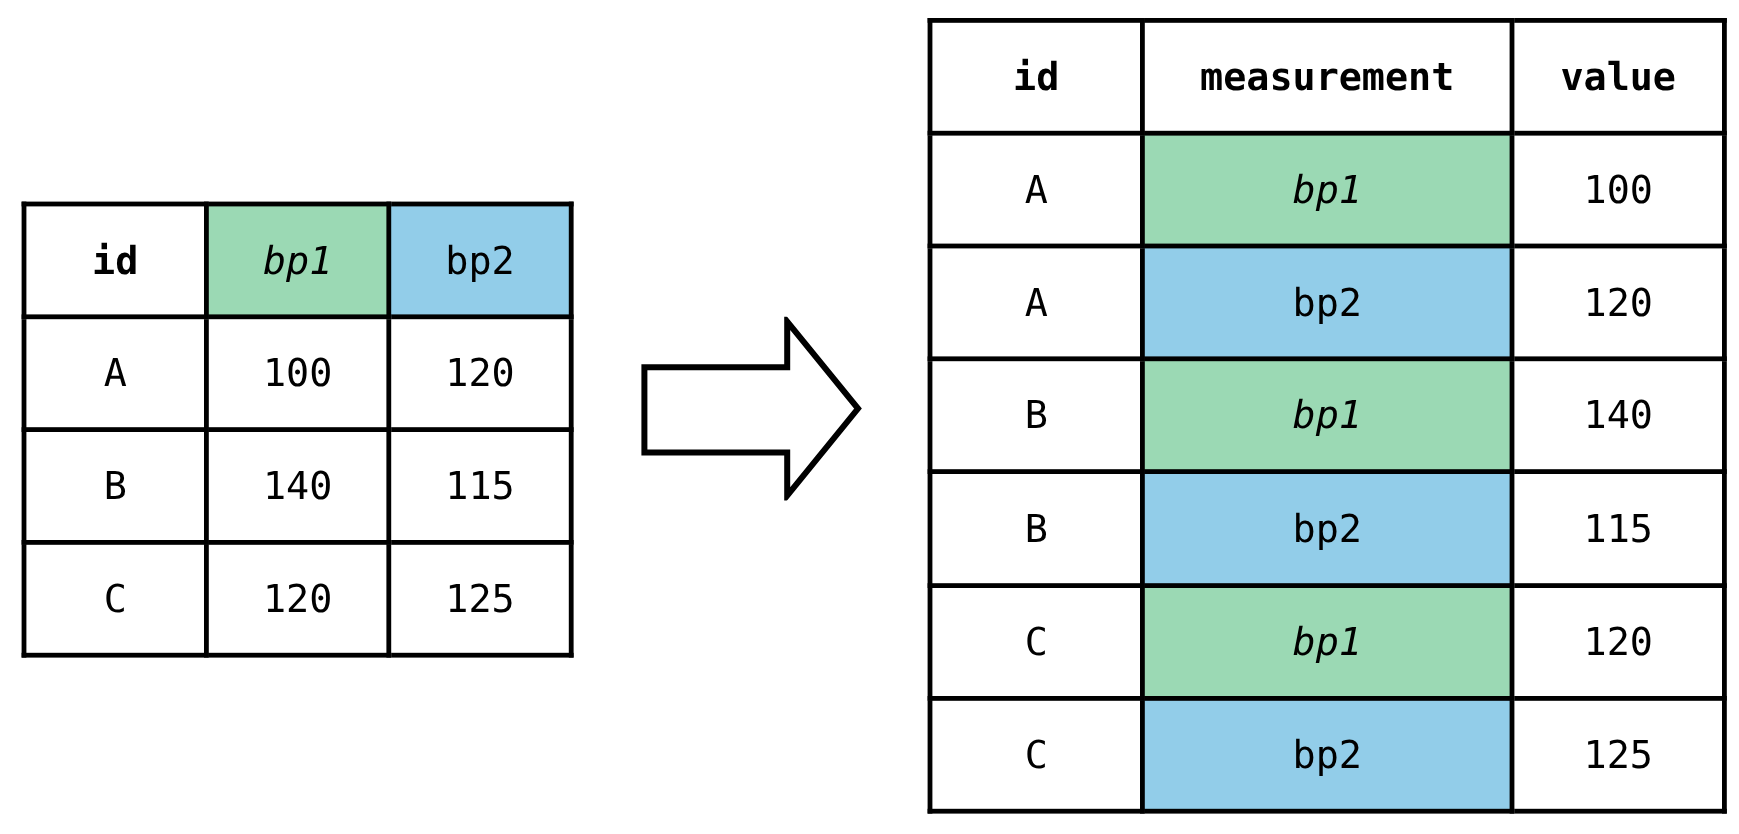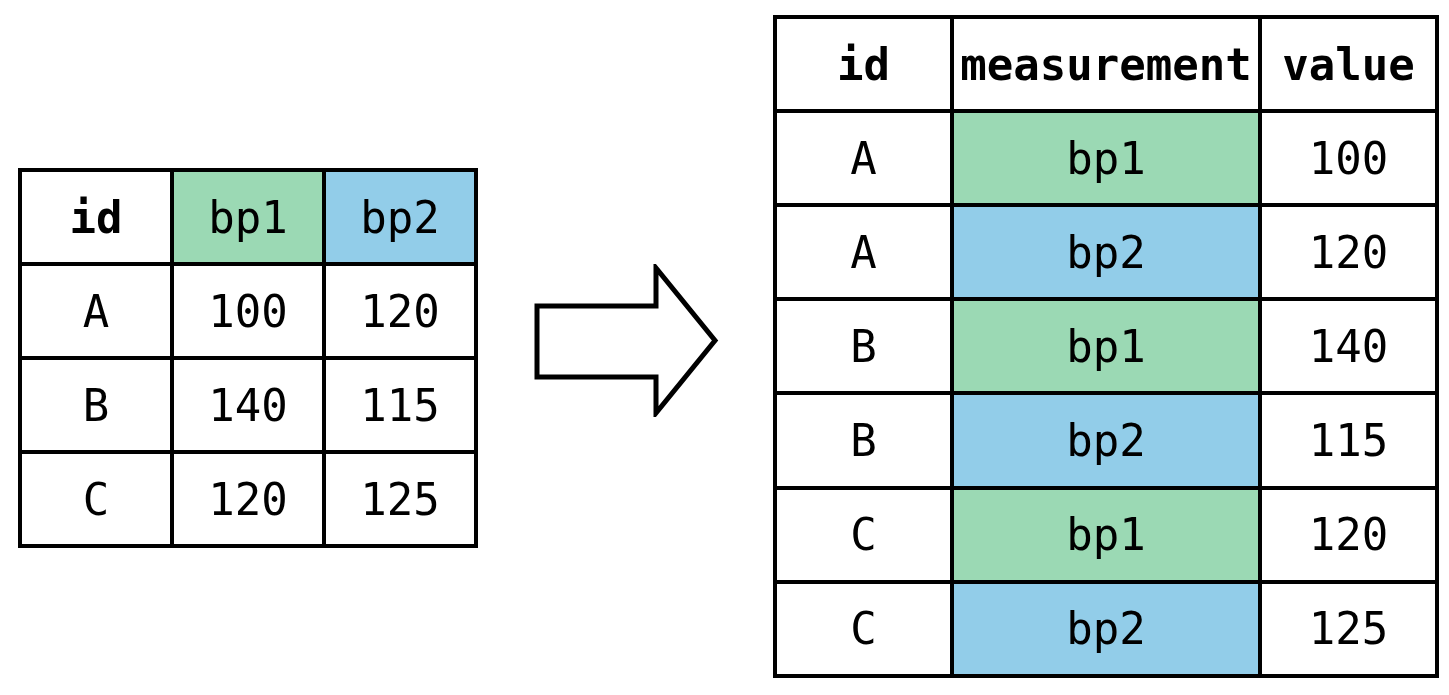--- a/index.html
+++ b/index.html
@@ -21,34 +21,34 @@
     position: absolute;
     border-collapse: collapse;
     table-layout: fixed;
     background: #ffffff;
   }
   .tbl th, .tbl td {
     border: 4px solid var(--border);
     text-align: center;
     vertical-align: middle;
     padding: 0;
-    font-size: 44px;
+    font-size: 32px;
     font-weight: normal;
     color: #000000;
     white-space: nowrap;
   }
   #left-table  { left: 18px;  top: 168px; width: 460px; height: 379px; }
   #left-table tr { height: 94px; }
   #left-table th:first-child { font-weight: bold; }
 
   #right-table { left: 773px; top: 15px;  width: 662px; height: 663px; }
   #right-table tr { height: 94px; }
   #right-table th { font-weight: bold; }
 
-  .green { background: var(--green); }
+  .green { background: var(--green); font-style: italic; }
   .blue  { background: var(--blue); }
 
   .arrow-svg {
     position: absolute;
     left: 533px;
     top: 264px;
     width: 186px;
     height: 153px;
   }
 </style>

